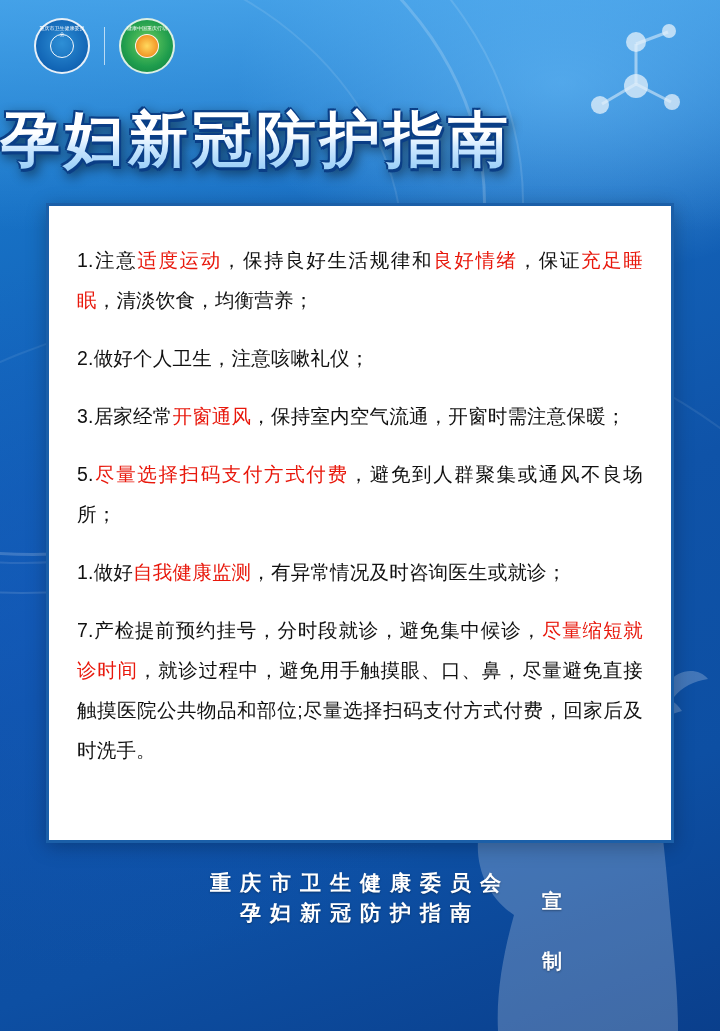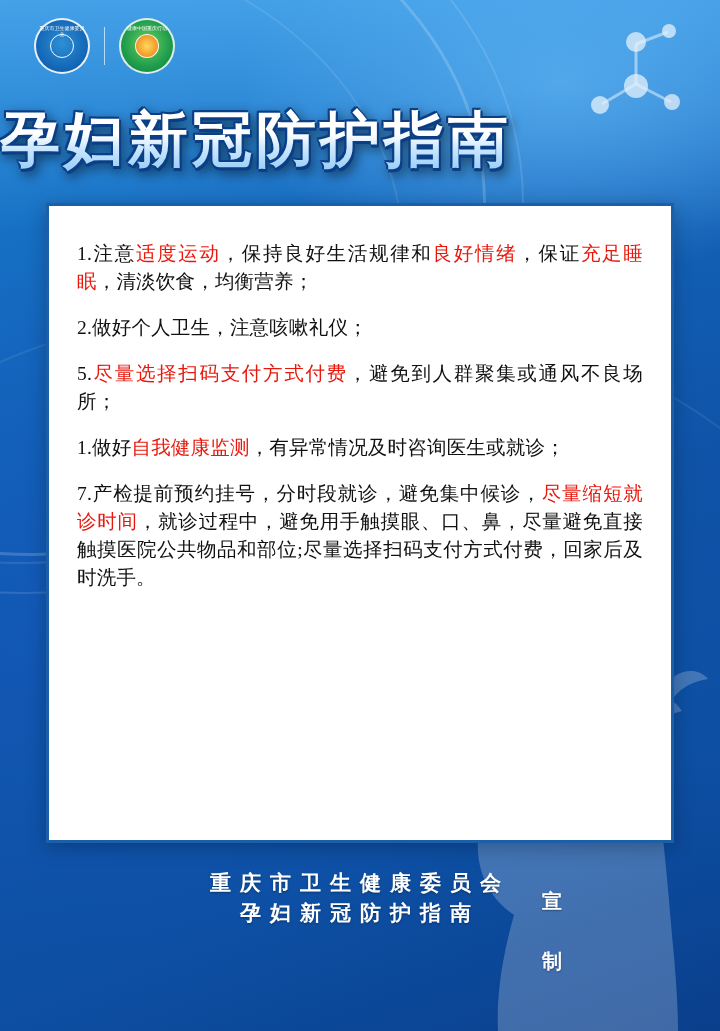--- a/index.html
+++ b/index.html
@@ -136,23 +136,23 @@
     width: 628px;
     height: 640px;
     background: #ffffff;
     border: 3px solid #1b5fa8;
     box-shadow: 0 4px 18px rgba(0,0,0,0.25);
     box-sizing: border-box;
     padding: 34px 28px 20px 28px;
     z-index: 7;
   }
   .item {
-    font-family: Liberation Serif, serif;
+    font-family: Liberation Sans, sans-serif;
     font-size: 19.5px;
-    line-height: 28px;
+    line-height: 40px;
     color: #111111;
     margin-bottom: 18px;
     letter-spacing: 0.2px;
     text-align: justify;
   }
   .item:last-child { margin-bottom: 12px; }
   .hl { color: #e8180c; }
 
   
   .footer {
@@ -238,20 +238,21 @@
     </div>
   </div>
 
   <div class="title-wrap">
     <div class="title">孕妇新冠防护指南</div>
   </div>
 
   <div class="card">
     <div class="item"><span>1.注意</span><span class="hl">适度运动</span><span>，保持良好生活规律和</span><span class="hl">良好情绪</span><span>，保证</span><span class="hl">充足睡眠</span><span>，清淡饮食，均衡营养；</span></div>
     <div class="item"><span>2.做好个人卫生，注意咳嗽礼仪；</span></div>
+    <div class="item"><span>3.居家经常</span><span class="hl">开窗通风</span><span>，保持室内空气流通，开窗时需注意保暖；</span></div>
     <div class="item"><span>5.</span><span class="hl">尽量选择扫码支付方式付费</span><span>，避免到人群聚集或通风不良场所；</span></div>
     <div class="item"><span>1.做好</span><span class="hl">自我健康监测</span><span>，有异常情况及时咨询医生或就诊；</span></div>
     <div class="item"><span>7.产检提前预约挂号，分时段就诊，避免集中候诊，</span><span class="hl">尽量缩短就诊时间</span><span>，就诊过程中，避免用手触摸眼、口、鼻，尽量避免直接触摸医院公共物品和部位;尽量选择扫码支付方式付费，回家后及时洗手。</span></div>
   </div>
 
   <div class="footer">
     <div class="footer-rows">
       <div class="footer-line spaced">重庆市卫生健康委员会</div>
       <div class="footer-line spaced">孕妇新冠防护指南</div>
       <div class="footer-side">

